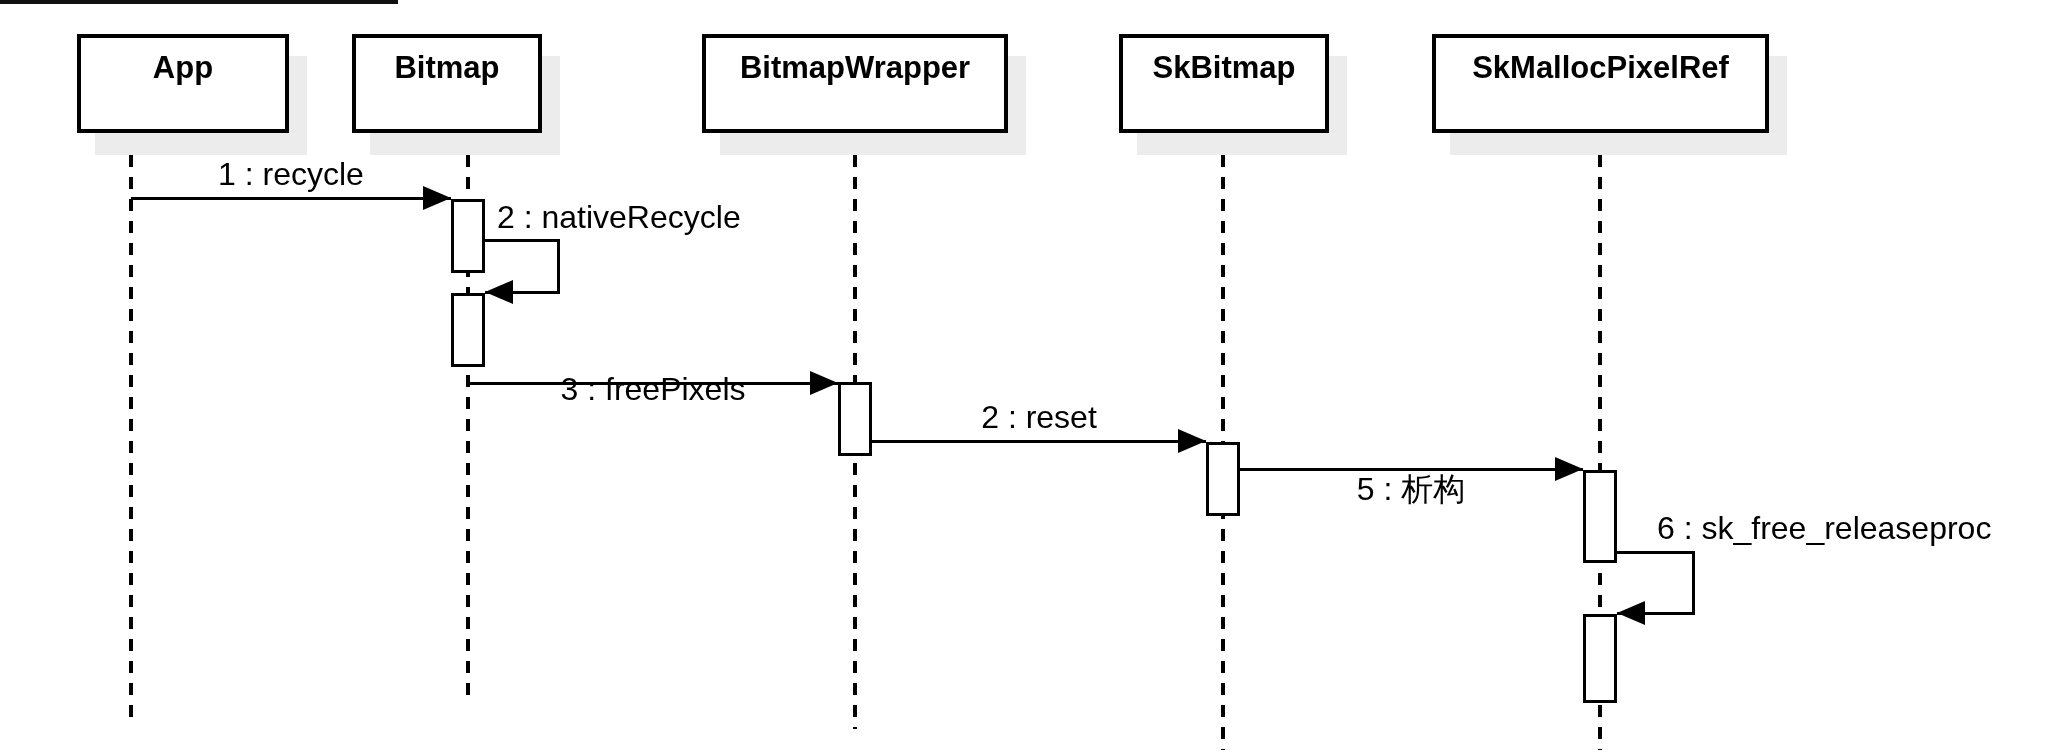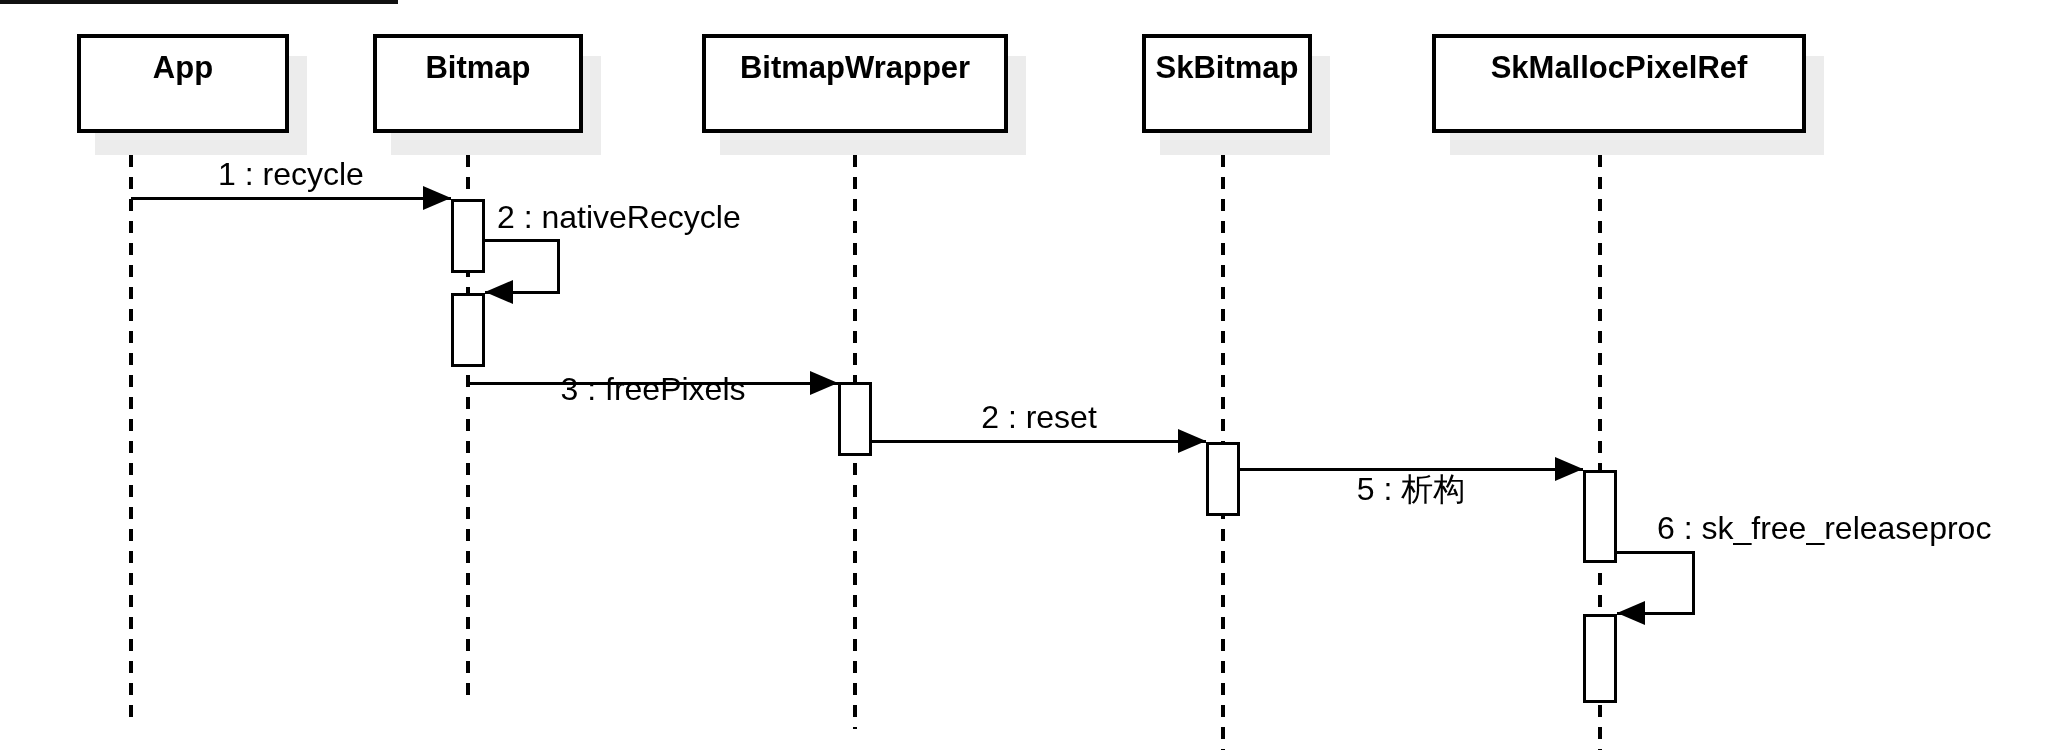--- a/index.html
+++ b/index.html
@@ -101,30 +101,30 @@
 </head>
 <body>
 
 <div class="canvas">
 
   <div class="top-line"></div>
 
   <div class="head" style="left:37px; width:212px;margin-left:40px;">
     <span class="head-label">App</span>
   </div>
-  <div class="head" style="left:373px; width:210px;">
+  <div class="head" style="left:352px; width:190px;">
     <span class="head-label">Bitmap</span>
   </div>
   <div class="head" style="left:702px; width:306px;">
     <span class="head-label">BitmapWrapper</span>
   </div>
-  <div class="head" style="left:1142px; width:170px;">
+  <div class="head" style="left:1119px; width:210px;">
     <span class="head-label">SkBitmap</span>
   </div>
-  <div class="head" style="left:1432px; width:374px;">
+  <div class="head" style="left:1432px; width:337px;">
     <span class="head-label">SkMallocPixelRef</span>
   </div>
 
   <div class="lifeline" style="left:129px;  top:133px; height:589px;"></div>
   <div class="lifeline" style="left:466px;  top:133px; height:570px;"></div>
   <div class="lifeline" style="left:853px;  top:133px; height:596px;"></div>
   <div class="lifeline" style="left:1221px; top:133px; height:617px;"></div>
   <div class="lifeline" style="left:1598px; top:133px; height:617px;"></div>
 
   <div class="act" style="left:451px;  top:199px; height:74px;"></div>

